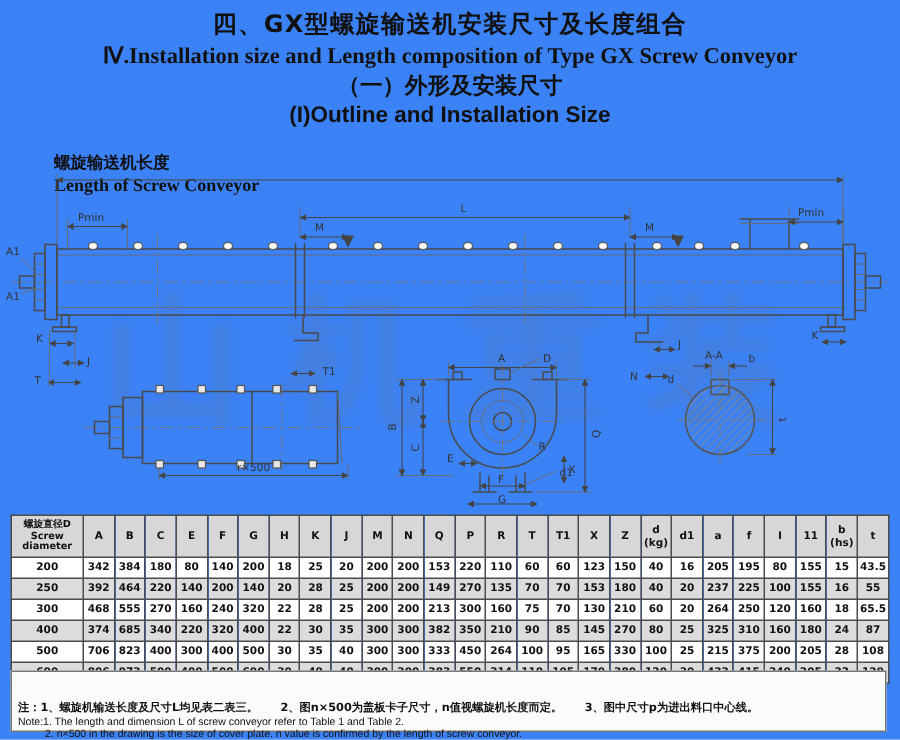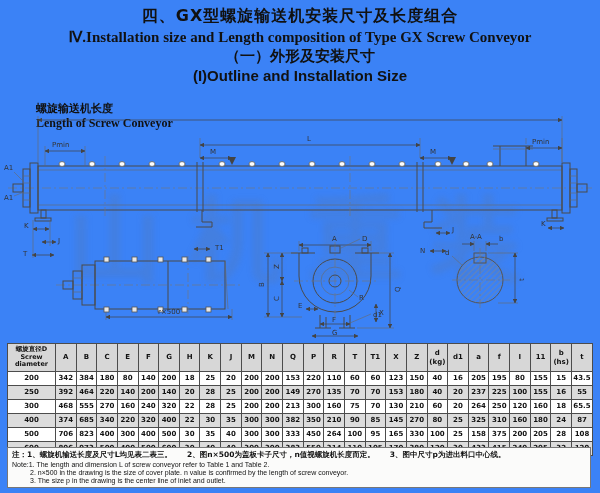--- a/index.html
+++ b/index.html
@@ -37,21 +37,21 @@
   table{border-collapse:collapse;table-layout:fixed;width:586px;}
   th,td{border:1px solid #4c4c4c;text-align:center;vertical-align:middle;padding:0;
         white-space:pre-line;line-height:1.2;overflow:hidden;font-size:7px;}
   thead th{background:#d7d7d7;font-weight:bold;height:27px;}
   thead th.col1{font-size:6.5px;}
   tbody td{height:13px;font-weight:bold;background:#fff;}
   tbody tr.alt td{background:#dcdcdc;}
 
   
   .notes{position:absolute;top:447px;left:7px;width:584px;height:41px;border:1px solid #777;
-         background:#fbfbfa;padding:2px 4px 0 4px;box-sizing:border-box;}
+         background:#fbfbfa;padding:19px 4px 0 4px;box-sizing:border-box;}
   .note-zh{font-size:7.5px;font-weight:bold;white-space:nowrap;}
   .note-en{font-size:7px;font-family:"Liberation Sans",sans-serif;margin-top:1px;}
   .note-en.indent{margin-left:18px;}
 </style>
 </head>
 <body>
 
 <div class="page">
 
   <div class="titles">
@@ -489,21 +489,21 @@
             <td>300</td>
             <td>333</td>
             <td>450</td>
             <td>264</td>
             <td>100</td>
             <td>95</td>
             <td>165</td>
             <td>330</td>
             <td>100</td>
             <td>25</td>
-            <td>158</td>
+            <td>215</td>
             <td>375</td>
             <td>200</td>
             <td>205</td>
             <td>28</td>
             <td>108</td>
           </tr>
           <tr class="alt">
             <td>600</td>
             <td>806</td>
             <td>973</td>

